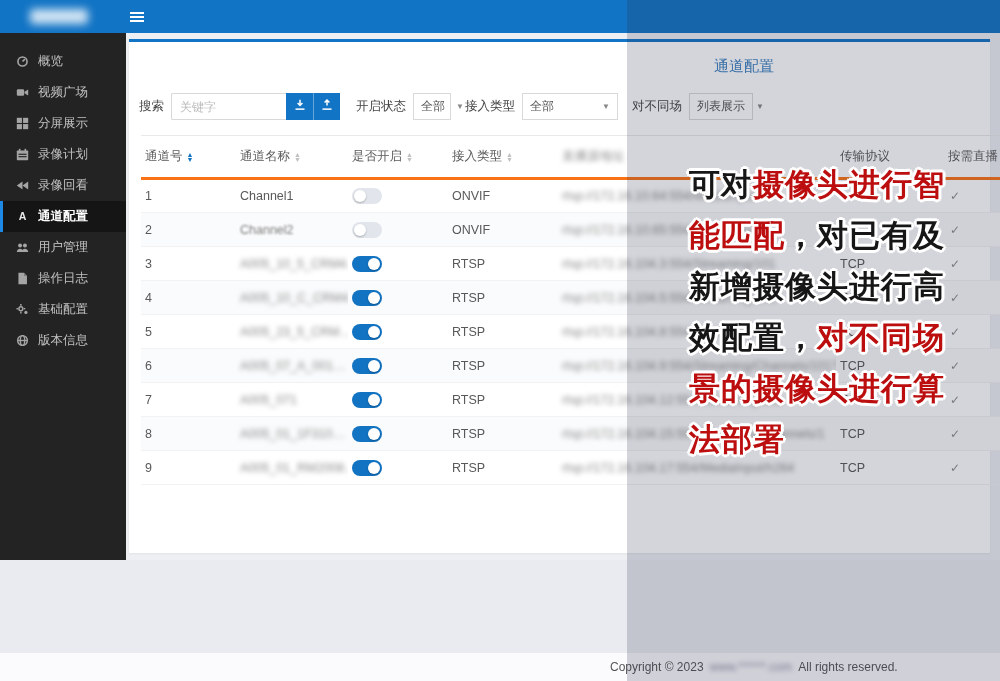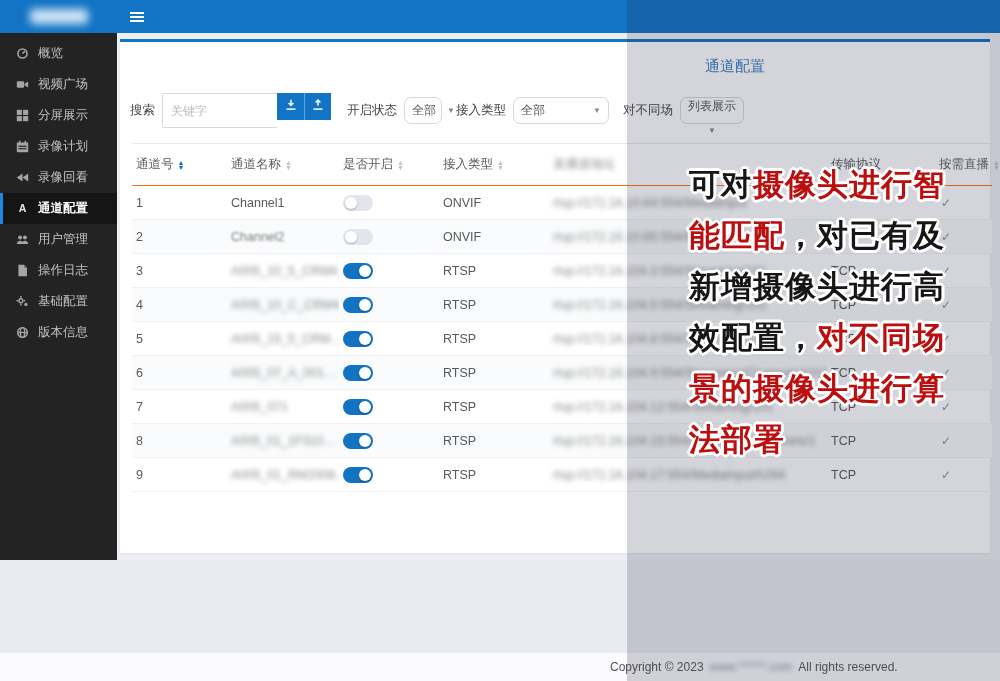--- a/index.html
+++ b/index.html
@@ -10,55 +10,55 @@
     background:#edeff3;
   }
   
   .topbar { height:33px; background:#1274c5; display:flex; align-items:center; }
   .logo-blur { width:58px; height:15px; margin-left:30px; border-radius:4px;
     background:rgba(255,255,255,.8); filter:blur(4px); }
   .hamburger { margin-left:42px; cursor:pointer; display:flex; flex-direction:column; gap:2px; }
   .hamburger i { display:block; width:14px; height:2px; background:#fff; }
   
   .mid { display:flex; height:527px; }
-  .sidebar { width:117px; background:#232323; padding-top:5px; flex:none; }
+  .sidebar { width:126px; background:#232323; padding-top:13px; flex:none; }
   .nav-item { display:flex; align-items:center; height:31px; padding-left:11px;
     color:#c2c2c2; font-size:12.5px; cursor:pointer; border-left:3px solid transparent; }
   .nav-item.active { background:#151515; color:#fff; border-left-color:#1e88e5; font-weight:bold; }
   .nav-icon { width:17px; height:14px; margin-right:7px; color:#a5a5a5; display:flex;
     align-items:center; justify-content:center; }
   .nav-item.active .nav-icon { color:#e8e8e8; }
   .nav-icon svg { width:13px; height:13px; }
   .main { flex:1; background:#edeff3; min-width:0; }
   .card { margin:6px 10px 0 3px; background:#fff; border-top:3px solid #1274c5;
     height:514px; box-shadow:0 1px 2px rgba(0,0,0,.05); }
   .card-title-row { padding-top:15px; padding-left:585px; }
   .card-title { color:#3f81c1; font-size:15px; cursor:pointer; }
   
   .filters { display:flex; align-items:center; margin:17px 0 0 10px; font-size:12.5px; color:#444; }
   .flabel { margin-right:7px; white-space:nowrap; }
   .search-group { display:flex; align-items:stretch; }
-  .search-input { width:115px; height:35px; border:1px solid #d9d9d9; border-right:none;
+  .search-input { width:115px; height:27px; border:1px solid #d9d9d9; border-right:none;
     padding:0 8px; font-size:12px; color:#555; border-radius:2px 0 0 2px; outline:none; }
   .search-input::placeholder { color:#bcbcbc; }
   .icon-btn { width:27px; height:27px; background:#1274c5; border:none; cursor:pointer;
     display:flex; align-items:center; justify-content:center; }
   .icon-btn + .icon-btn { border-left:1px solid rgba(255,255,255,.35); }
   .icon-btn svg { width:12px; height:12px; }
   .sel { display:inline-flex; justify-content:space-between; align-items:center; gap:11px;
-    border:1px solid #d9d9d9; border-radius:7px; height:27px; padding:0 7px;
+    border:1px solid #d9d9d9; border-radius:0; height:27px; padding:0 7px;
     font-size:12px; color:#555; background:#fff; cursor:pointer; white-space:nowrap; }
   .sel .caret { font-size:8px; color:#888; }
   .gap16 { margin-left:16px; } .gap14 { margin-left:14px; }
-  .sel-s { width:38px; } .sel-m { width:96px; } .sel-l { width:64px;flex-direction:column; }
+  .sel-s { width:38px; } .sel-m { width:96px; } .sel-l { width:64px; }
   
   table { border-collapse:collapse; margin:15px 12px 0 12px; width:860px;
     table-layout:fixed; font-size:12.5px; color:#595959; }
   th { text-align:left; font-weight:normal; color:#5a5a5a; padding:12px 4px;
-    border-top:1px solid #e9e9e9; border-bottom:1px solid #f97316; white-space:nowrap; }
+    border-top:1px solid #e9e9e9; border-bottom:3px solid #f97316; white-space:nowrap; }
   td { padding:0 4px; height:34px; border-bottom:1px solid #f2f2f2; white-space:nowrap; overflow:hidden; }
   tr.even td { background:#fafbfc; }
   .sort { display:inline-flex; flex-direction:column; font-size:7px; line-height:5px;
     margin-left:4px; color:#c0c0c0; vertical-align:middle; }
   .sort.active { color:#1273c2; }
   .blur1 { filter:blur(1.1px); color:#7d7d7d; }
   .blur2 { filter:blur(2.6px); color:#8a8a8a; }
   .toggle { width:30px; height:16px; border-radius:9px; background:#e2e6ec;
     display:inline-block; position:relative; cursor:pointer; vertical-align:middle; }
   .toggle::after { content:""; position:absolute; top:2px; left:2px; width:12px; height:12px;

